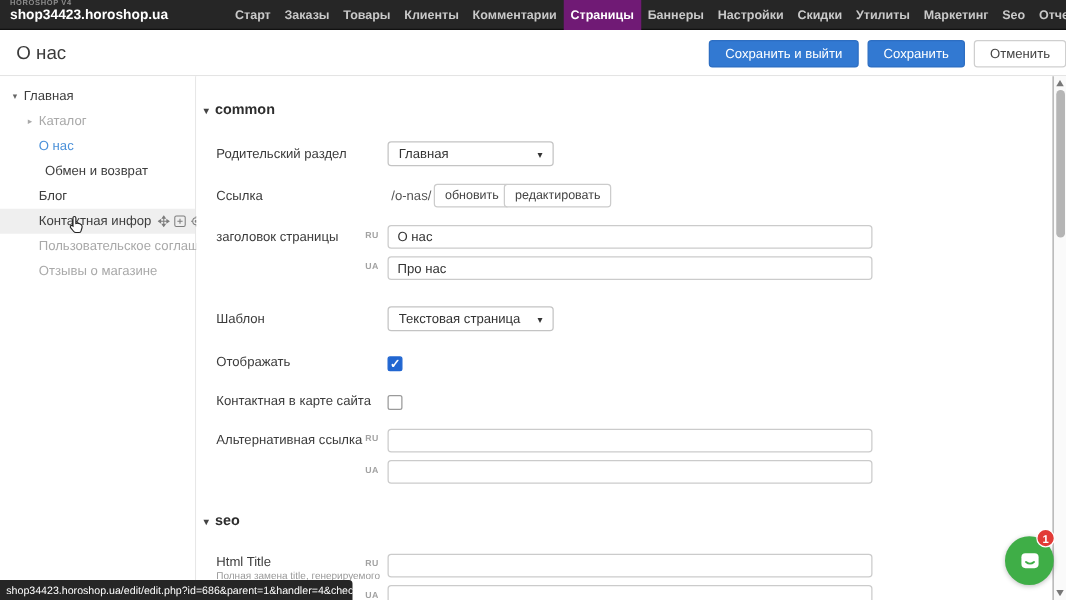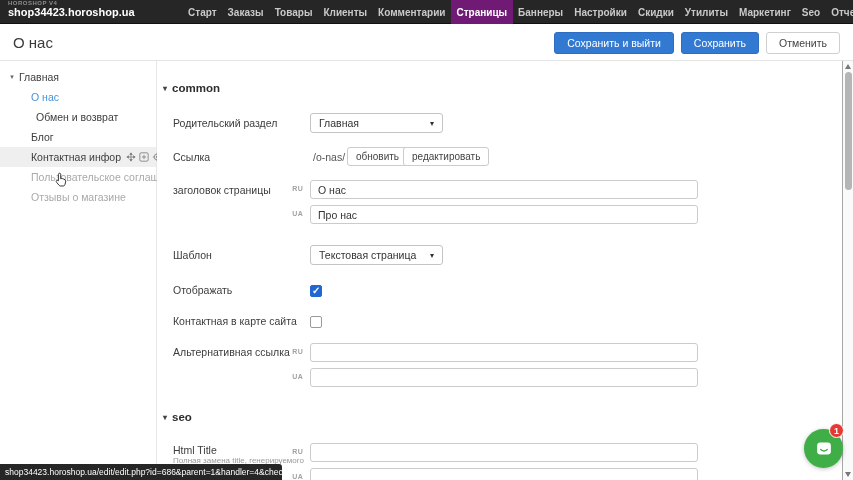--- a/index.html
+++ b/index.html
@@ -15,21 +15,21 @@
   .logo .logo-main { font-size:11px; color:#fff; font-weight:bold; margin-top:1px; }
   .topmenu { display:flex; height:24px; margin-left:48px; }
   .topmenu .mi { display:flex; align-items:center; padding:0 5.5px; font-size:10px; color:#c9c9c9;
                  font-weight:bold; cursor:pointer; white-space:nowrap; }
   .topmenu .mi.active { background:#701a75; color:#fff; }
 
   
   .pagehead { position:absolute; left:0; top:25px; width:853px; height:36px; background:#fff;
               border-bottom:1px solid #e4e4e4; display:flex; align-items:center; }
   .page-title { font-size:15px; color:#3b3b3b; margin-left:13px; }
-  .head-buttons { margin-left:auto; margin-right:13px; display:flex; gap:7px; }
+  .head-buttons { margin-left:auto; display:flex; gap:7px; }
   .btn { height:22px; border-radius:3px; font-size:10.5px; padding:0 12px; cursor:pointer;
          font-family:"Liberation Sans", sans-serif; }
   .btn.primary { background:#3279d2; border:1px solid #2d6ec2; color:#fff; }
   .btn.secondary { background:#fff; border:1px solid #cfcfcf; color:#444; }
 
   
   .sidebar { position:absolute; left:0; top:61px; width:157px; bottom:0; background:#fff;
              border-right:1px solid #e7e7e7; padding-top:6px; }
   .tree-row { height:20px; display:flex; align-items:center; font-size:10.5px; color:#3d3d3d;
               cursor:pointer; white-space:nowrap; }
@@ -131,20 +131,24 @@
       <button class="btn primary">Сохранить</button>
       <button class="btn secondary">Отменить</button>
     </div>
   </div>
 
   <div class="sidebar">
     <div class="tree-row lvl0">
       <span class="tw">▾</span>
       <span>Главная</span>
     </div>
+    <div class="tree-row lvl1 dim">
+      <span class="tw">▸</span>
+      <span>Каталог</span>
+    </div>
     <div class="tree-row lvl1 selected" style="padding-left:31px;">
       <span>О нас</span>
     </div>
     <div class="tree-row lvl1" style="padding-left:36px;">
       <span>Обмен и возврат</span>
     </div>
     <div class="tree-row lvl1" style="padding-left:31px;">
       <span>Блог</span>
     </div>
     <div class="tree-row lvl1 hovered" style="padding-left:31px;">

